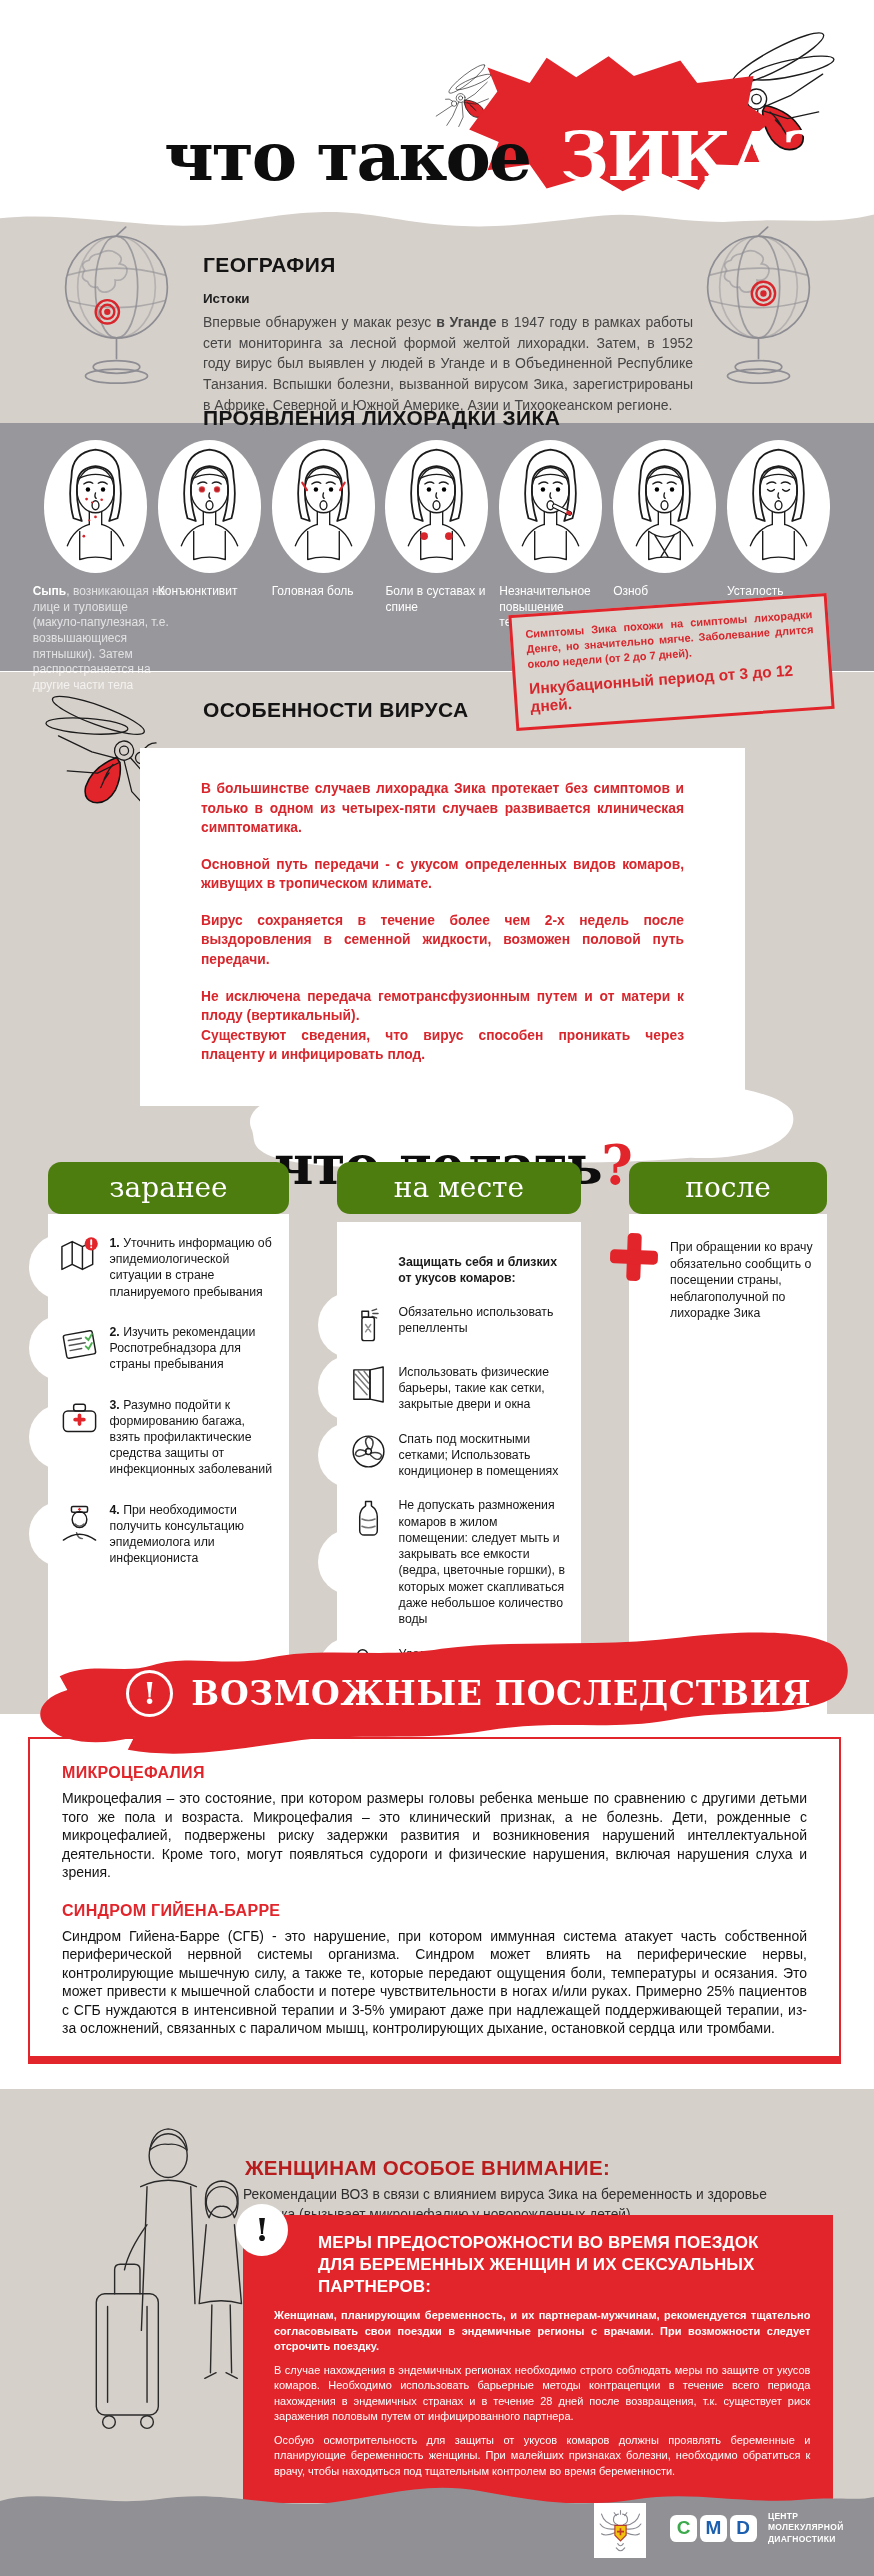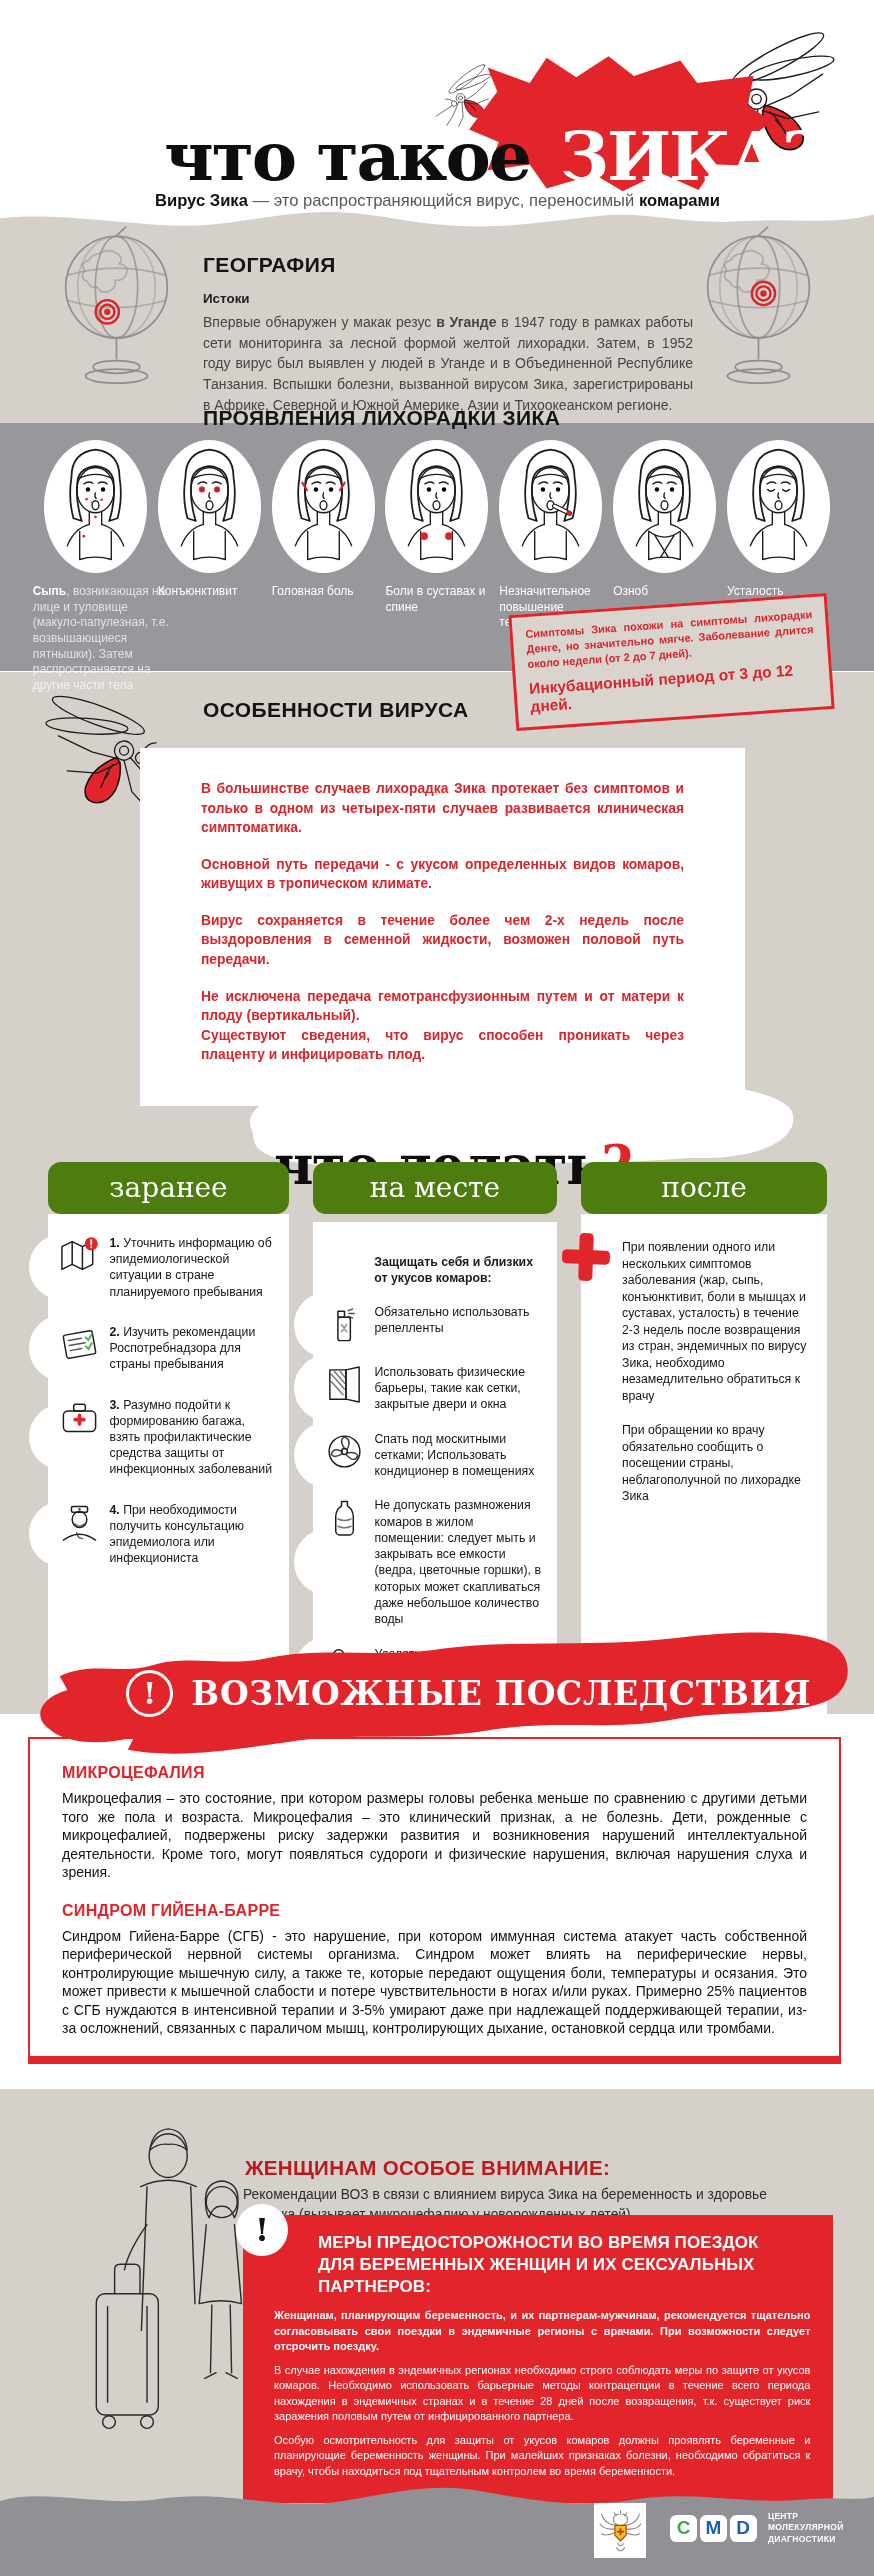--- a/index.html
+++ b/index.html
@@ -43,21 +43,21 @@
             padding:31px 61px 24px 61px;min-height:303px;z-index:2;}
   .virusBox p{margin:0 0 17px 0;font-size:13.8px;font-weight:bold;color:#d8262c;line-height:1.42;text-align:justify;}
   .preline{white-space:pre-line;}
   
   .brush{position:absolute;left:237px;top:1076px;width:569px;height:103px;z-index:1;}
   .h2row{position:absolute;left:274px;top:1093px;z-index:2;font-family:"DejaVu Serif", serif;font-weight:bold;
          font-size:54px;letter-spacing:-1.4px;color:#0d0d0d;line-height:1;}
   .h2row .q{color:#e2242b;}
   .cols{position:absolute;left:48px;top:1162px;width:779px;display:flex;justify-content:space-between;align-items:stretch;z-index:2;}
   .col{display:flex;flex-direction:column;}
-  .col1{width:241px;}.col2{width:244px;gap:8px;}.col3{width:246px;}
+  .col1{width:241px;}.col2{width:244px;gap:8px;}.col3{width:198px;}
   .colHead{height:52px;background:#4d7c0f;color:#fff;display:flex;align-items:center;justify-content:center;
            font-family:"DejaVu Serif", serif;font-size:28px;line-height:1;border-radius:13px;}
   .colBody{background:#fff;flex:1;position:relative;box-sizing:border-box;padding:21px 12.7px 18.3px 11.3px;min-height:384px;}
   .irow{display:flex;gap:9.2px;position:relative;margin-bottom:18.3px;}
   .col1 .irow{margin-bottom:24px;}
   .irow::before{content:'';position:absolute;left:-30px;top:50%;margin-top:-33px;width:66px;height:66px;background:#fff;border-radius:50%;z-index:0;}
   .irow .ic{width:41px;flex:none;position:relative;z-index:2;}
   .irow .tx{position:relative;z-index:2;font-size:12.3px;line-height:1.32;color:#161616;margin:0;}
   .irow .tx b{font-weight:bold;}
   .introRow{margin-left:50px;font-size:12.3px;font-weight:bold;line-height:1.3;margin-bottom:17px;position:relative;z-index:2;}
@@ -202,23 +202,20 @@
   <svg class="mosq" style="left:672px;top:10px;width:169px;height:162px;" viewBox="0 0 240 240">
     <use href="#mosquito"></use>
   </svg>
   <svg class="blob" viewBox="0 0 456 206">
     <path fill="#e2242b" d="M18,110 L58,56 L44,22 L104,44 L128,8 L170,36 L216,6 L252,34 L318,12 L342,44 L422,34 L414,76 L448,98 L416,124 L434,162 L368,160 L344,196 L290,172 L236,198 L196,174 L128,194 L104,160 L44,168 L60,128 Z"></path>
   </svg>
   <h1 class="h1row">
     <span class="h1black">что такое</span>
     <span class="h1zika">ЗИКА?</span>
   </h1>
-  <p class="subtitle">
-    <b>Вирус Зика</b><span> — это распространяющийся вирус, переносимый </span><b>комарами</b>
-  </p>
 
   <svg class="globe" style="left:56px;top:220px;" viewBox="0 0 170 252">
     <use href="#globe"></use>
       <use href="#geo-target" x="72" y="130"></use>
   </svg>
   <svg class="globe" style="left:698px;top:220px;" viewBox="0 0 170 252">
     <use href="#globe"></use>
       <use href="#geo-target" x="92" y="104"></use>
   </svg>
   <h2 class="secTitle" style="top:236px;">ГЕОГРАФИЯ</h2>
@@ -436,21 +433,20 @@
 
     <div class="col col3">
       <div class="colHead">после</div>
       <div class="colBody">
         <svg class="redcross" viewBox="0 0 74 74">
           <g transform="rotate(2 37 37)">
               <rect x="27" y="3" width="20" height="68" rx="6" fill="#e2242b"></rect>
               <rect x="3" y="27" width="68" height="20" rx="6" fill="#e2242b"></rect>
             </g>
         </svg>
-        <p>При появлении одного или нескольких симптомов заболевания (жар, сыпь, конъюнктивит, боли в мышцах и суставах, усталость) в течение 2-3 недель после возвращения из стран, эндемичных по вирусу Зика, необходимо незамедлительно обратиться к врачу</p>
         <p>При обращении ко врачу обязательно сообщить о посещении страны, неблагополучной по лихорадке Зика</p>
       </div>
     </div>
   </div>
 
   <div class="banner">
     <svg class="bannerShape" viewBox="0 0 1182 154" preserveAspectRatio="none">
       <path fill="#e2242b" d="M40,100 C18,84 26,56 68,46 L58,26 C104,6 148,28 190,16 C240,2 300,24 360,12 C430,0 520,20 600,10 C700,0 820,18 940,8 C1050,0 1128,8 1158,30 C1182,48 1180,88 1148,104 C1098,128 1000,112 920,124 C830,136 760,116 660,128 C560,140 470,122 380,132 C300,140 220,150 150,134 L160,116 C110,128 60,120 40,100 Z"></path>
     </svg>
     <div class="bannerInner">

